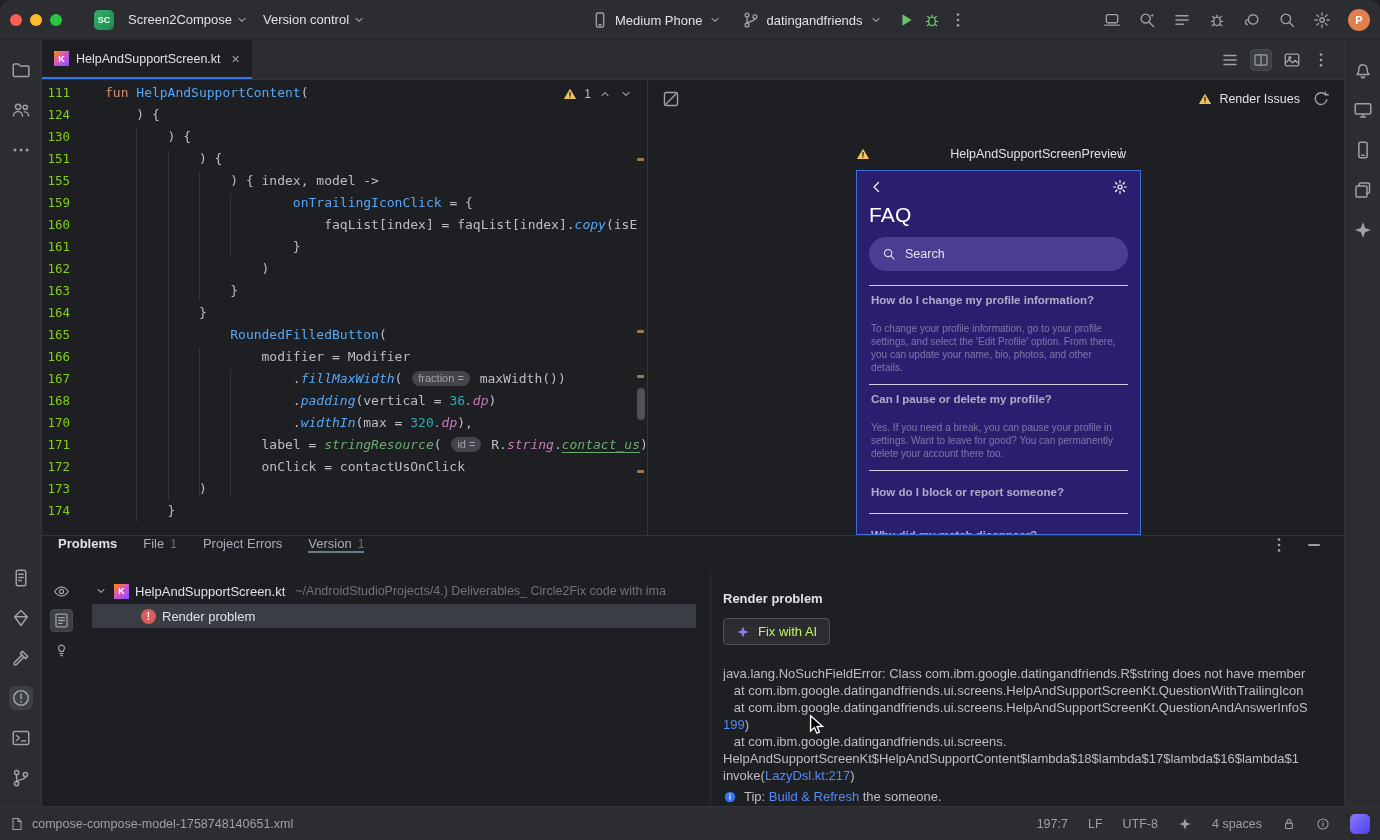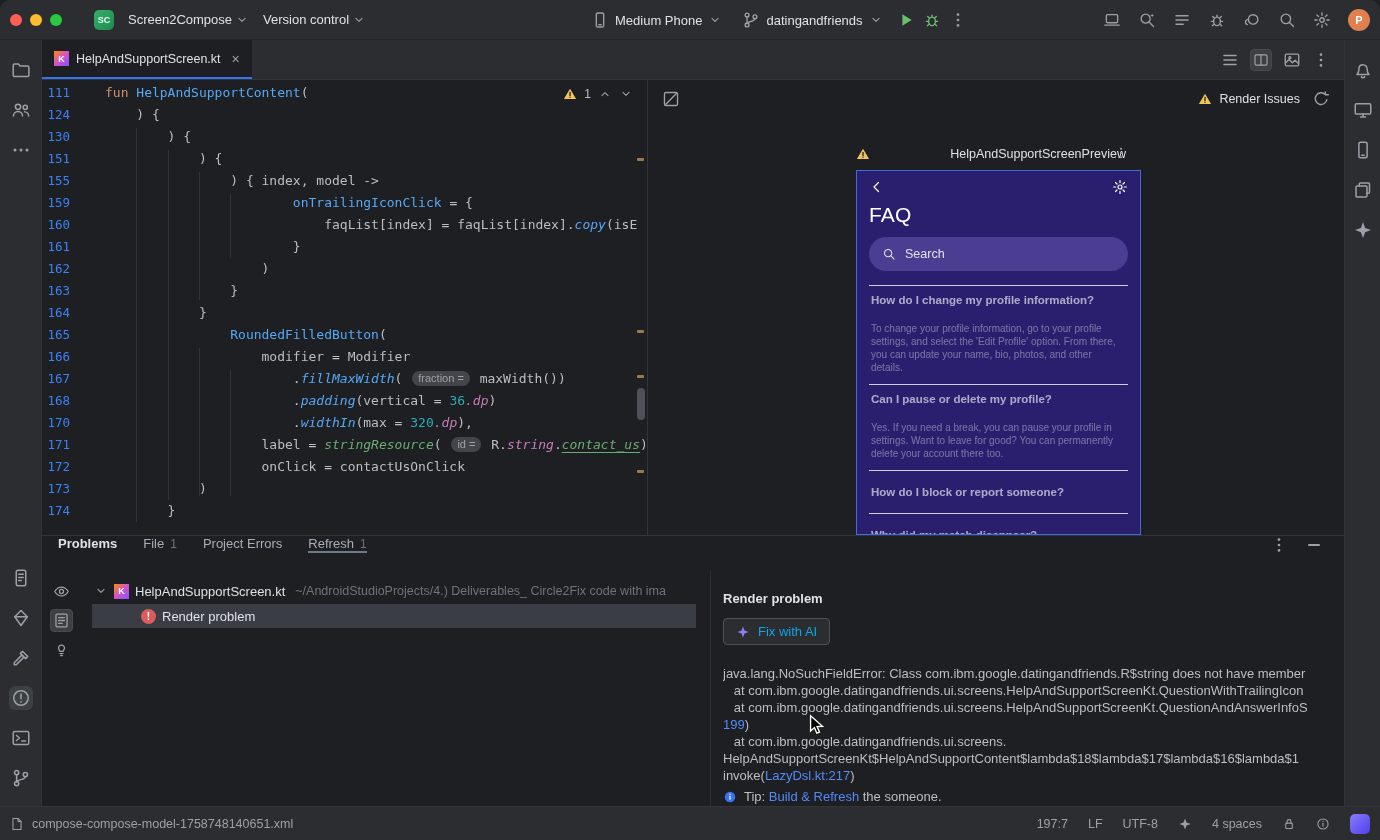--- a/index.html
+++ b/index.html
@@ -40,21 +40,21 @@
   .tab{display:flex;align-items:center;gap:7px;padding:0 12px;background:#1e1f22;border-bottom:2px solid #3574f0;color:#dfe1e5;font-size:12.5px}
   .kicon{width:15px;height:15px;background:linear-gradient(135deg,#ff8a00,#d654c7 48%,#7f52ff);color:#fff;font-size:9px;font-weight:700;display:grid;place-items:center;flex:none}
   .tab-close{color:#9da0a8;font-size:14px;margin-left:4px}
   .tabbar-right{margin-left:auto;display:flex;align-items:center;gap:11px;padding-right:14px}
 
   
   #split{height:455px;display:flex;flex:none}
   #editor{width:606px;flex:none;position:relative;background:#1e1f22;overflow:hidden;border-right:1px solid #323438}
   .lines{padding-top:2px}
   .code-row{height:22px;line-height:22px;display:flex}
-  .gutter{flex:none;width:63px;padding-right:35px;text-align:right;color:#3b82f6;font-family:"DejaVu Sans Mono","Liberation Mono",monospace;font-size:12.5px}
+  .gutter{flex:none;width:63px;padding-right:35px;text-align:right;color:#84cc16;font-family:"DejaVu Sans Mono","Liberation Mono",monospace;font-size:12.5px}
   .code{font-family:"DejaVu Sans Mono","Liberation Mono",monospace;white-space:pre;font-size:13px;color:#bcbec4}
   .tok-pl{color:#bcbec4}
   .tok-kw{color:#cf8e6d}
   .tok-fn{color:#56a8f5}
   .tok-narg{color:#56a8f5}
   .tok-call{color:#56a8f5;font-style:italic}
   .tok-cmps{color:#6aab73;font-style:italic}
   .tok-num{color:#2aacb8}
   .tok-ext{color:#c77dbb;font-style:italic}
   .tok-res{color:#6aab73;font-style:italic;text-decoration:underline;text-underline-offset:3px}
@@ -98,21 +98,21 @@
   .bp-tree{flex:1;min-width:0;padding-top:8px}
   .tree-row{height:24px;display:flex;align-items:center;padding:0 6px 0 14px;gap:6px}
   .tree-file{color:#dfe1e5}
   .tree-path{color:#6f737a;font-size:12.5px;margin-left:4px;overflow:hidden;white-space:nowrap;flex:1}
   .tree-row.selected{background:#3a3d44;margin:1px 14px 0 12px;padding:0 6px 0 49px}
   .tree-problem{color:#dfe1e5}
   .err-badge{width:15px;height:15px;border-radius:50%;background:#db5c5c;color:#fff;font-weight:700;font-size:10px;display:grid;place-items:center;flex:none}
   .err-badge::after{content:"!"}
   .bp-detail{width:634px;flex:none;border-left:1px solid #2c2e32;padding:20px 14px 0 12px;overflow:hidden}
   .detail-title{font-weight:700;color:#dfe1e5}
-  .fix-btn{margin-top:12px;display:inline-flex;align-items:center;gap:8px;height:27px;padding:0 12px;background:#2b2d30;border:1px solid #4e5157;border-radius:4px;color:#0ea5e9;font-size:13px;font-family:inherit}
+  .fix-btn{margin-top:12px;display:inline-flex;align-items:center;gap:8px;height:27px;padding:0 12px;background:#2b2d30;border:1px solid #4e5157;border-radius:4px;color:#bef264;font-size:13px;font-family:inherit}
   .stack{margin-top:20px;font-size:13px;line-height:17px;color:#bcbec4}
   .stack>div{white-space:pre;overflow:hidden}
   .lnk{color:#548af7;cursor:pointer;text-decoration:none}
   .tip-row{margin-top:5px;display:flex;align-items:center;gap:7px;color:#bcbec4}
 
   
   #statusbar{height:34px;background:#2b2d30;border-top:1px solid #323438;display:flex;align-items:center;padding:0 10px;gap:8px;font-size:12.5px;color:#9da0a8;flex:none}
   .sb-right{margin-left:auto;display:flex;align-items:center;gap:20px}
   .corner-badge{width:20px;height:20px;border-radius:5px;background:linear-gradient(135deg,#8b7cf7,#4e3ff0)}
   #cursor{position:absolute;left:806px;top:714px;width:22px;height:22px;z-index:99}
@@ -562,21 +562,21 @@
         <div class="bp-tabs">
           <span class="bp-title">Problems</span>
           <span class="bp-tab">
             <span>File</span>
               <span class="cnt">1</span>
           </span>
           <span class="bp-tab">
             <span>Project Errors</span>
           </span>
           <span class="bp-tab active">
-            <span>Refresh</span>
+            <span>Version</span>
               <span class="cnt">1</span>
           </span>
           <span class="bp-right">
             <i class="ic tbtn">
                 <svg viewBox="0 0 16 16" fill="none" stroke="currentColor" stroke-width="1.2" stroke-linecap="round" stroke-linejoin="round">
                   <g fill="currentColor" stroke="none">
                     <circle cx="8" cy="3.2" r="1.2"></circle>
                     <circle cx="8" cy="8" r="1.2"></circle>
                     <circle cx="8" cy="12.8" r="1.2"></circle>
                   </g>

